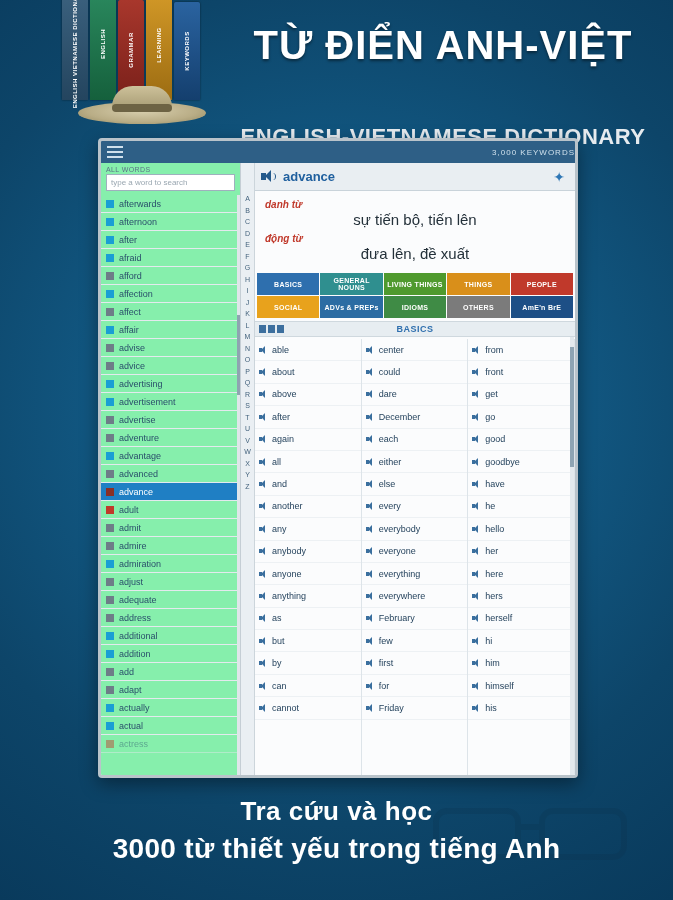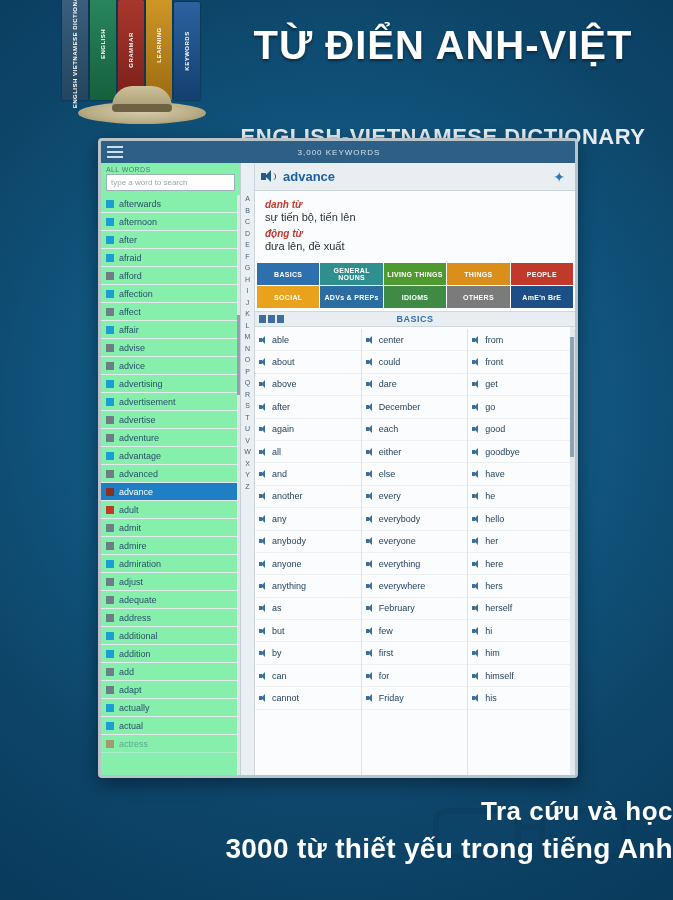--- a/index.html
+++ b/index.html
@@ -70,21 +70,21 @@
   .titlebar {
     height: 22px; background: #2e5f86; display: flex; align-items: center;
     color: #dfeaf2; font-size: 8px; position: relative;
   }
   .hamburger {
     width: 16px; height: 12px; margin-left: 6px;
     display: flex; flex-direction: column; justify-content: space-between;
   }
   .hamburger i { display: block; height: 2px; background: #cfe0ec; }
   .titlebar-label {
-    position: absolute; left: 2px; right: 0; text-align: center;
+    position: absolute; left: 2px; right: 0; text-align: right;
     font-size: 8px; letter-spacing: 1px; color: #cfe0ec;
   }
   .screen { display: flex; height: 618px; background: #eef2f5; }
   
   .leftcol {
     width: 140px; background: #86efac; border-right: 1px solid #c5ced5;
     display: flex; flex-direction: column;
   }
   .allwords-label {
     font-size: 7px; color: #5b7287; padding: 3px 5px 1px 5px; letter-spacing: .4px;
@@ -147,21 +147,21 @@
     position: absolute; left: 11px; top: 3px; width: 4px; height: 7px;
     border-right: 1.5px solid #24598b; border-radius: 0 6px 6px 0;
   }
   .entry-word { font-size: 13px; color: #1f5f9e; font-weight: bold; }
   .star-btn {
     position: absolute; right: 7px; top: 5px; width: 18px; height: 18px;
     color: #2e76b5; font-size: 14px; text-align: center; line-height: 18px;
   }
   .defs { padding: 5px 10px 6px 10px; }
   .pos { font-size: 10px; color: #c0392b; font-style: italic; font-weight: bold; margin: 3px 0 1px 0; }
-  .dtext { font-size: 11px; color: #24313a; margin-bottom: 5px; }
+  .dtext { font-size: 15px; color: #24313a; margin-bottom: 5px; text-align: center; }
   
   .tiles { display: grid; grid-template-columns: repeat(5,1fr); gap: 1px; padding: 0 2px; }
   .tile {
     height: 22px; display: flex; align-items: center; justify-content: center;
     font-size: 7px; font-weight: bold; color: #fff; letter-spacing: .3px;
     text-align: center;
   }
   .section-bar {
     margin-top: 3px; height: 16px; background: #e7edf1; border-top: 1px solid #cfd8de;
     border-bottom: 1px solid #cfd8de; display: flex; align-items: center;
@@ -194,21 +194,21 @@
     border-right:4px solid #3a6f9e;
   }
   .scrollbar-right {
     position: absolute; right: 1px; top: 0; width: 4px; height: 100%; background: #e3e9ed;
   }
   .scrollbar-right i {
     position: absolute; top: 10px; width: 4px; height: 120px; background: #8ea4b3; display: block;
   }
   
   .footer {
-    position: absolute; left: 0; top: 796px; width: 673px; text-align: right;
+    position: absolute; left: 0; top: 796px; width: 673px; text-align: center;
     color: #fff;
   }
   .f1 { font-size: 26px; font-weight: bold; letter-spacing: .5px; }
   .f2 { font-size: 28px; font-weight: bold; margin-top: 6px; letter-spacing: .3px; }
   .glasses {
     position: absolute; right: 10px; top: 790px; width: 230px; height: 105px;
     opacity: .20;
   }
   .glasses .lens {
     position: absolute; top: 18px; width: 88px; height: 52px;

